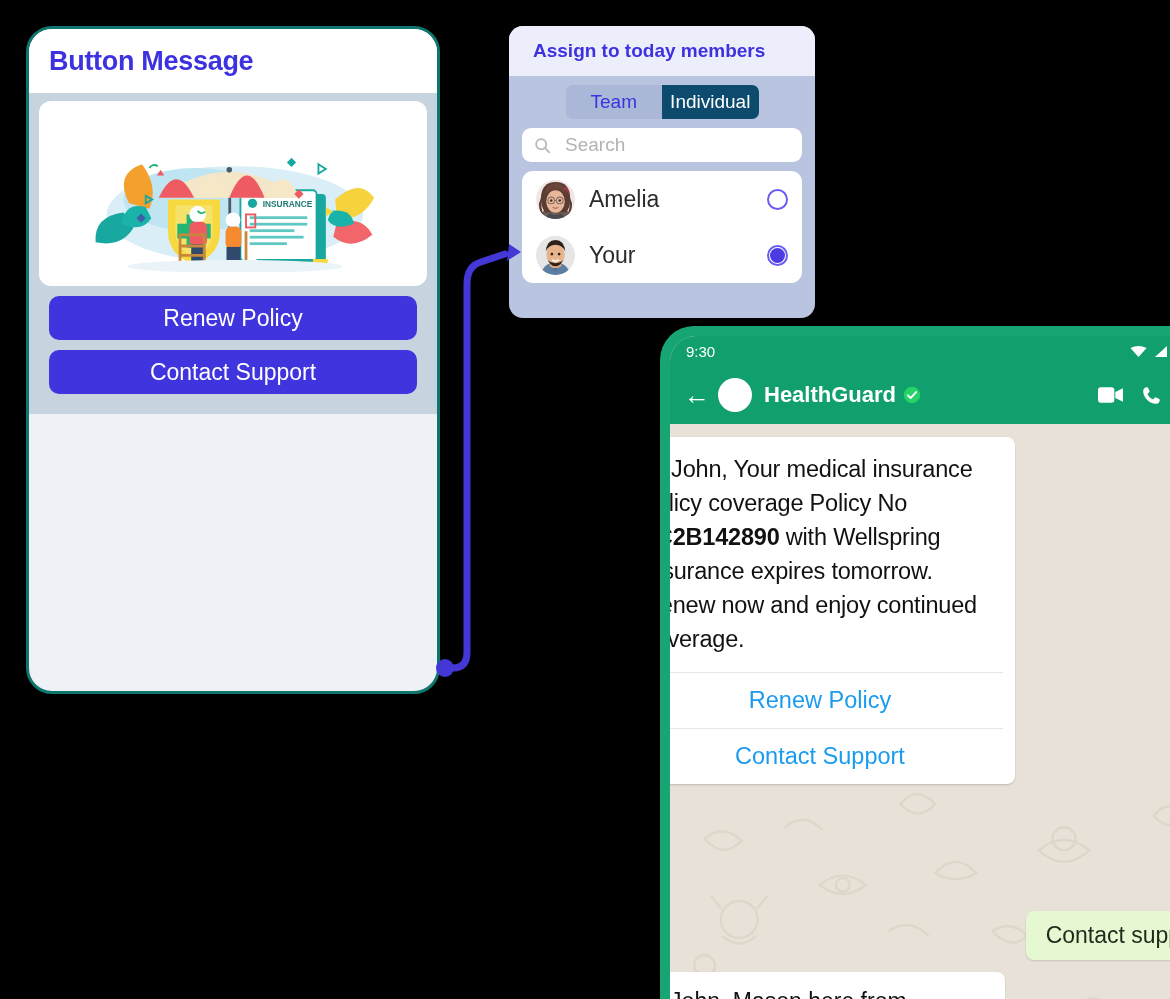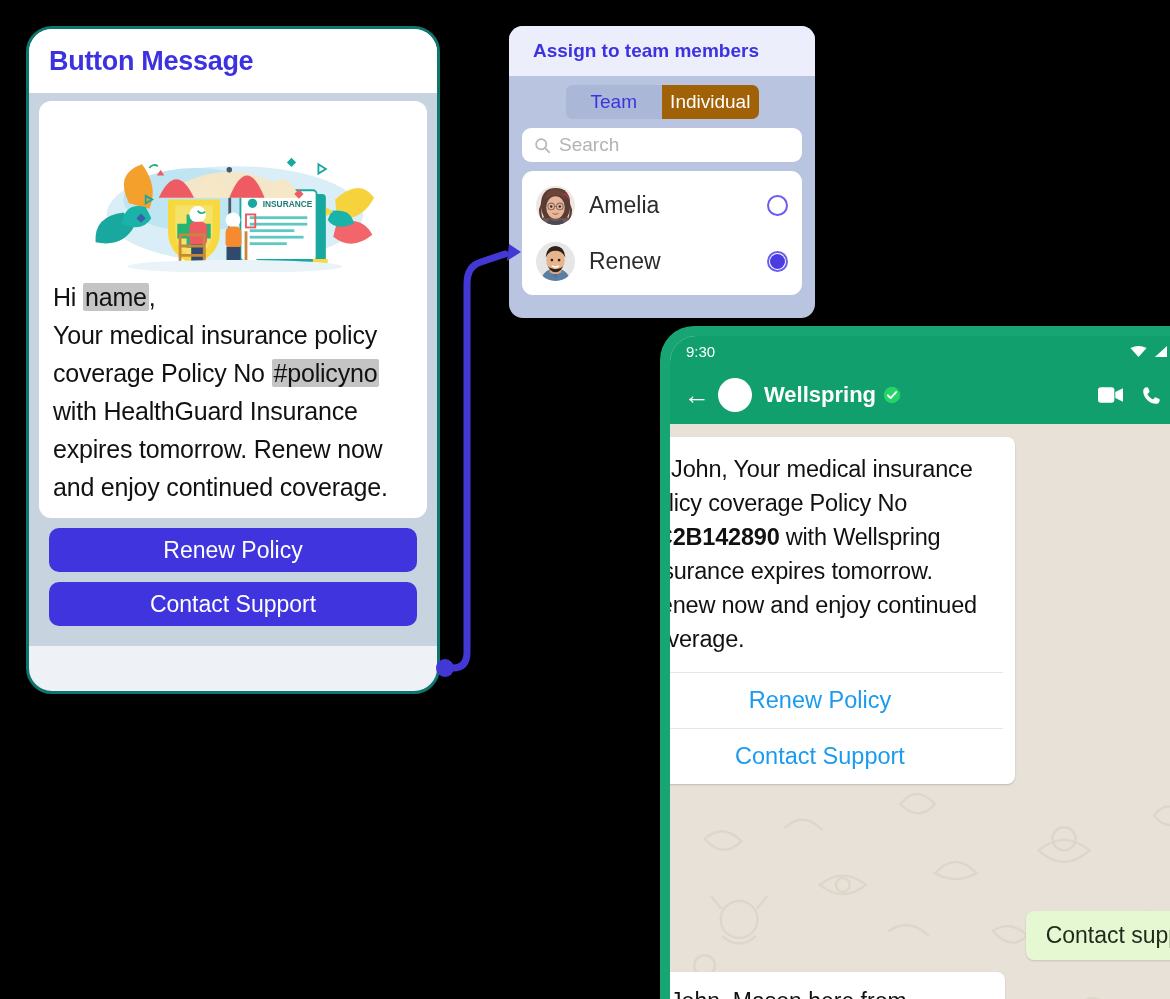--- a/index.html
+++ b/index.html
@@ -55,27 +55,27 @@
   }
   #assign-inner{padding:9px 13px;}
   #seg{
     display:flex;width:193px;margin:0 auto 9px auto;border-radius:7px;
     overflow:hidden;background:#aab7d6;
   }
   .seg-btn{
     flex:1;text-align:center;font-size:19px;padding:6px 0;
     color:#3d32e0;background:#aab7d6;border:0;font-family:inherit;cursor:pointer;
   }
-  .seg-btn.active{background:#a16207;color:#fff;}
+  .seg-btn.active{background:#0c4a6e;color:#fff;}
   #search-box{
     background:#fff;border-radius:9px;height:34px;display:flex;align-items:center;
-    padding:0 12px;margin-bottom:9px;
+    padding:0 12px;margin-bottom:9px;gap:6px;
   }
   #search-box .ph{color:#b3b3b3;font-size:19px;margin-left:8px;}
-  #member-list{background:#fff;border-radius:11px;padding:6px 0;}
+  #member-list{background:#fff;border-radius:11px;padding:0 0;}
   .member{
     display:flex;align-items:center;padding:4px 14px;height:48px;cursor:pointer;
   }
   .member .avatar{width:39px;height:39px;border-radius:50%;overflow:hidden;flex:0 0 39px;}
   .member .mname{flex:1;margin-left:14px;font-size:23px;color:#2b2b2b;}
   .radio{width:21px;height:21px;border-radius:50%;border:2px solid #6a5cf0;
          box-sizing:border-box;flex:0 0 21px;display:flex;align-items:center;justify-content:center;}
   .radio.on::after{content:"";width:15px;height:15px;border-radius:50%;background:#4b3ce2;}
 
   
@@ -213,35 +213,31 @@
           <path d="M248 22 l5 -5 l5 5 l-5 5 z" fill="#19a8a0"></path>
           <path d="M256 56 l5 -5 l5 5 l-5 5 z" fill="#ef5b63"></path>
           <path d="M282 24 l8 5 l-8 5 z" fill="none" stroke="#19a8a0" stroke-width="2"></path>
           <path d="M290 70 l8 5 l-8 5 z" fill="#f7d93f"></path>
           <path d="M96 58 l7 4 l-7 4 z" fill="none" stroke="#19a8a0" stroke-width="2"></path>
           <path d="M86 82 l5 -5 l5 5 l-5 5 z" fill="#3d5fa8"></path>
           <ellipse cx="192" cy="134" rx="116" ry="7" fill="#eaf3f7"></ellipse>
         </svg>
       </div>
 
-      <div id="msg-text">
-        <span>Hi </span><span class="var-chip">name</span><span>,</span><br>
-        <span>Your medical insurance policy coverage Policy No </span><span class="var-chip">#policyno</span><span> with HealthGuard Insurance expires tomorrow. Renew now and enjoy continued coverage.</span>
-      </div>
     </div>
 
     <div id="builder-buttons">
       <button class="blue-btn">Renew Policy</button>
       <button class="blue-btn">Contact Support</button>
     </div>
   </div>
 </div>
 
 <div id="assign-panel">
-  <div id="assign-title">Assign to team members</div>
+  <div id="assign-title">Assign to today members</div>
   <div id="assign-inner">
 
     <div id="seg">
       <button class="seg-btn">Team</button>
       <button class="seg-btn active">Individual</button>
     </div>
 
     <div id="search-box">
       <svg width="17" height="17" viewBox="0 0 20 20">
         <circle cx="8.5" cy="8.5" r="6" fill="none" stroke="#b8b8b8" stroke-width="2"></circle>
@@ -286,21 +282,21 @@
             <path d="M14 26 h12 v5 q-6 4 -12 0z" fill="#e0a882"></path>
             <ellipse cx="20" cy="19" rx="9.5" ry="11" fill="#e8b48c"></ellipse>
             <path d="M10 16 q1 -12 10 -12 q9 0 10 12 q-3 -7 -10 -7 q-7 0 -10 7z" fill="#2e2119"></path>
             <path d="M11 22 q3 9 9 9 q6 0 9 -9 q-1 5 -9 6 q-8 -1 -9 -6z" fill="#2e2119"></path>
             <circle cx="16.3" cy="18.5" r="1.4" fill="#2c2018"></circle>
             <circle cx="23.7" cy="18.5" r="1.4" fill="#2c2018"></circle>
             <path d="M16.5 24.5 q3.5 2.2 7 0" stroke="#fff" stroke-width="1.6" fill="none"></path>
             <path d="M17 33 l3 4 l3 -4" fill="#4f719a"></path>
           </svg>
         </span>
-        <span class="mname">Renew</span>
+        <span class="mname">Your</span>
         <span class="radio on"></span>
       </div>
 
     </div>
   </div>
 </div>
 
 <svg id="connector" viewBox="0 0 110 460">
   <path d="M20 438 h8 q14 0 14 -16 V54 q0 -18 14 -22 l24 -8" fill="none" stroke="#4338d6" stroke-width="7" stroke-linecap="round"></path>
   <circle cx="20" cy="438" r="9" fill="#4338d6"></circle>
@@ -323,21 +319,21 @@
           <rect x="3.5" y="0" width="4" height="2" fill="#fff"></rect>
           <rect x="0.8" y="2" width="9.4" height="14" rx="1.5" fill="#fff"></rect>
           <rect x="2.2" y="3.4" width="6.6" height="5" fill="#11a06d"></rect>
         </svg>
       </span>
     </div>
 
     <div id="wa-header">
       <span class="back">←</span>
       <span id="wa-avatar"></span>
-      <span id="wa-name">Wellspring</span>
+      <span id="wa-name">HealthGuard</span>
       <svg id="wa-verified" viewBox="0 0 24 24">
         <circle cx="12" cy="12" r="11" fill="#25d366"></circle>
         <path d="M6.5 12.5 l3.6 3.6 l7.4 -8" fill="none" stroke="#fff" stroke-width="2.6" stroke-linecap="round" stroke-linejoin="round"></path>
       </svg>
       <span id="wa-actions">
         <svg width="25" height="18" viewBox="0 0 26 18">
           <rect x="0" y="1" width="17" height="16" rx="3" fill="#fff"></rect>
           <path d="M18 6 l8 -4 v14 l-8 -4 z" fill="#fff"></path>
         </svg>
         <svg width="21" height="21" viewBox="0 0 24 24">

